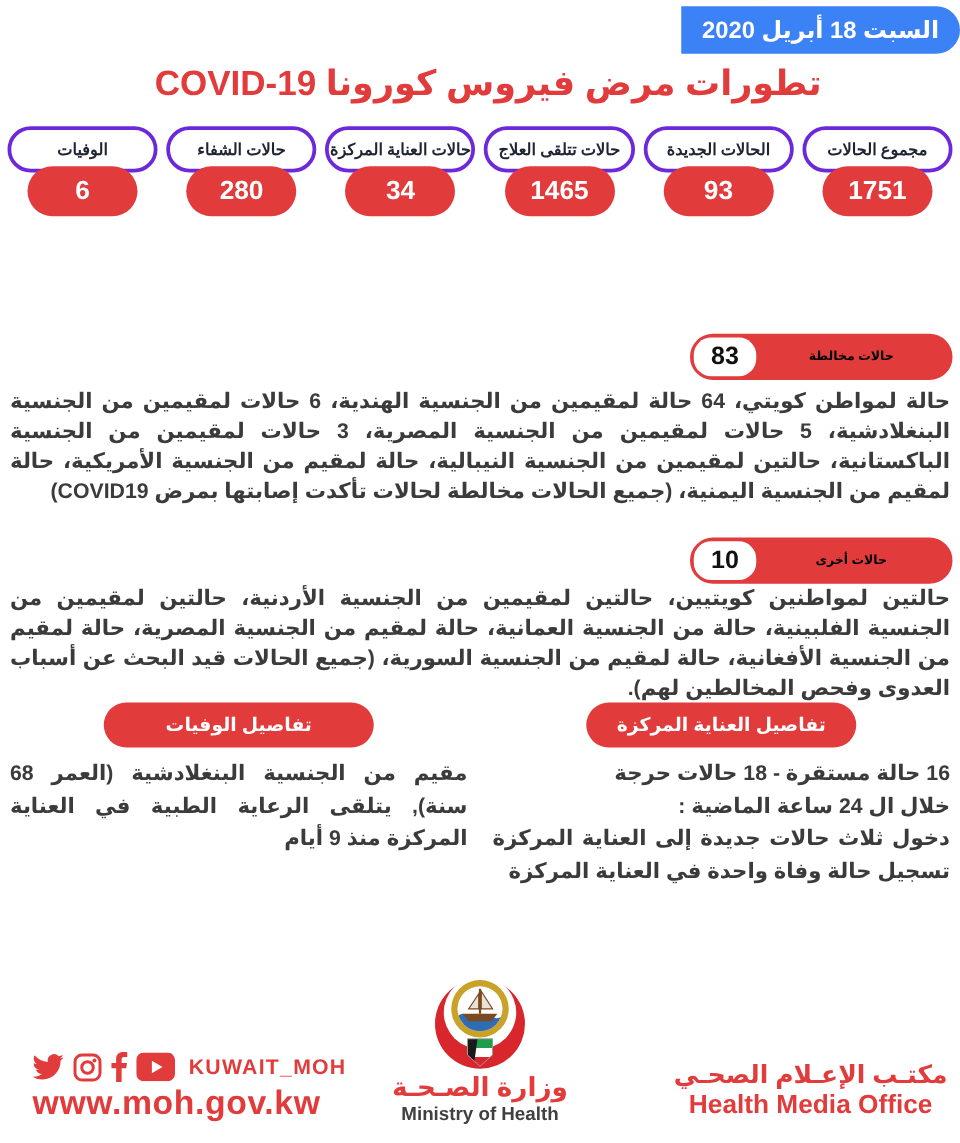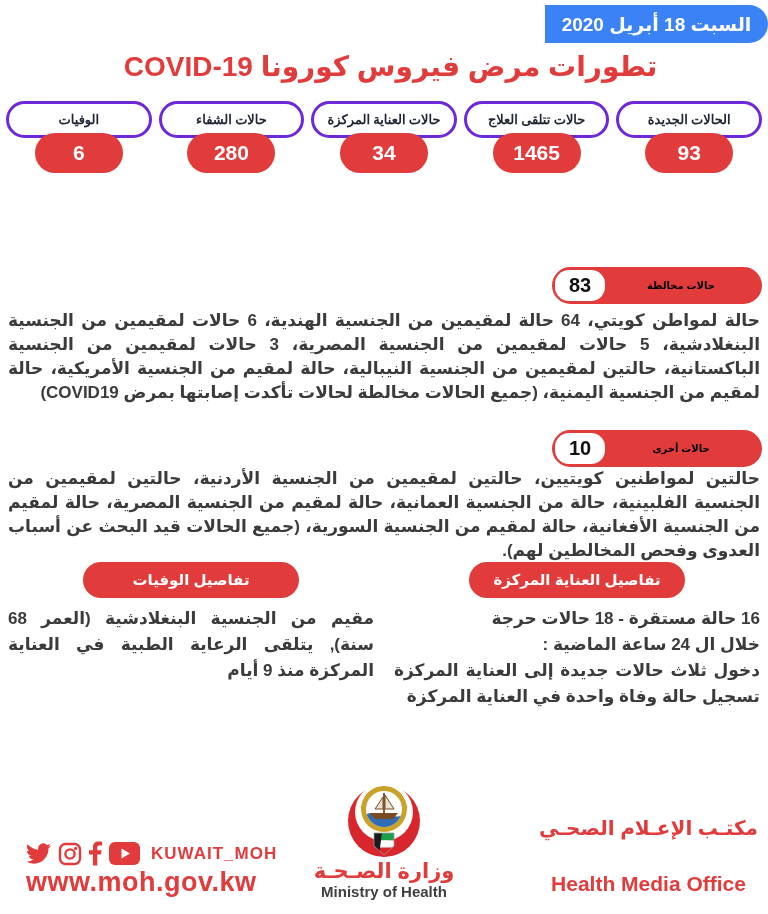--- a/index.html
+++ b/index.html
@@ -86,32 +86,36 @@
   .social-handle { color:#E13B3C; font-weight:bold; font-size:17px; letter-spacing:1px; margin-left:4px; }
   .website { color:#E13B3C; font-weight:bold; font-size:27px; letter-spacing:0.5px; margin-top:1px; }
   .footer-center {
     position:absolute; left:50%; transform:translateX(-50%); bottom:14px;
     width:190px; text-align:center;
   }
   .ministry-ar { color:#E13B3C; font-weight:bold; font-size:21px; margin-top:-4px; }
   .ministry-en { color:#404040; font-weight:bold; font-size:15px; }
   .footer-office { position:absolute; right:10px; bottom:18px; text-align:center; }
   .office-ar { color:#E13B3C; font-weight:bold; font-size:20px; }
-  .office-en { color:#E13B3C; font-weight:bold; font-size:21px; direction:ltr;margin-top:32px; }
+  .office-en { color:#E13B3C; font-weight:bold; font-size:21px; direction:ltr; }
 </style>
 </head>
 <body>
 
 <div class="page">
 
   <div class="date-badge">السبت 18 أبريل 2020</div>
 
   <h1 class="title">تطورات مرض فيروس كورونا COVID-19</h1>
 
   <div class="stats-row">
+    <div class="stat">
+      <div class="stat-label">مجموع الحالات</div>
+      <div class="stat-value">1751</div>
+    </div>
     <div class="stat">
       <div class="stat-label">الحالات الجديدة</div>
       <div class="stat-value">93</div>
     </div>
     <div class="stat">
       <div class="stat-label">حالات تتلقى العلاج</div>
       <div class="stat-value">1465</div>
     </div>
     <div class="stat">
       <div class="stat-label">حالات العناية المركزة</div>

